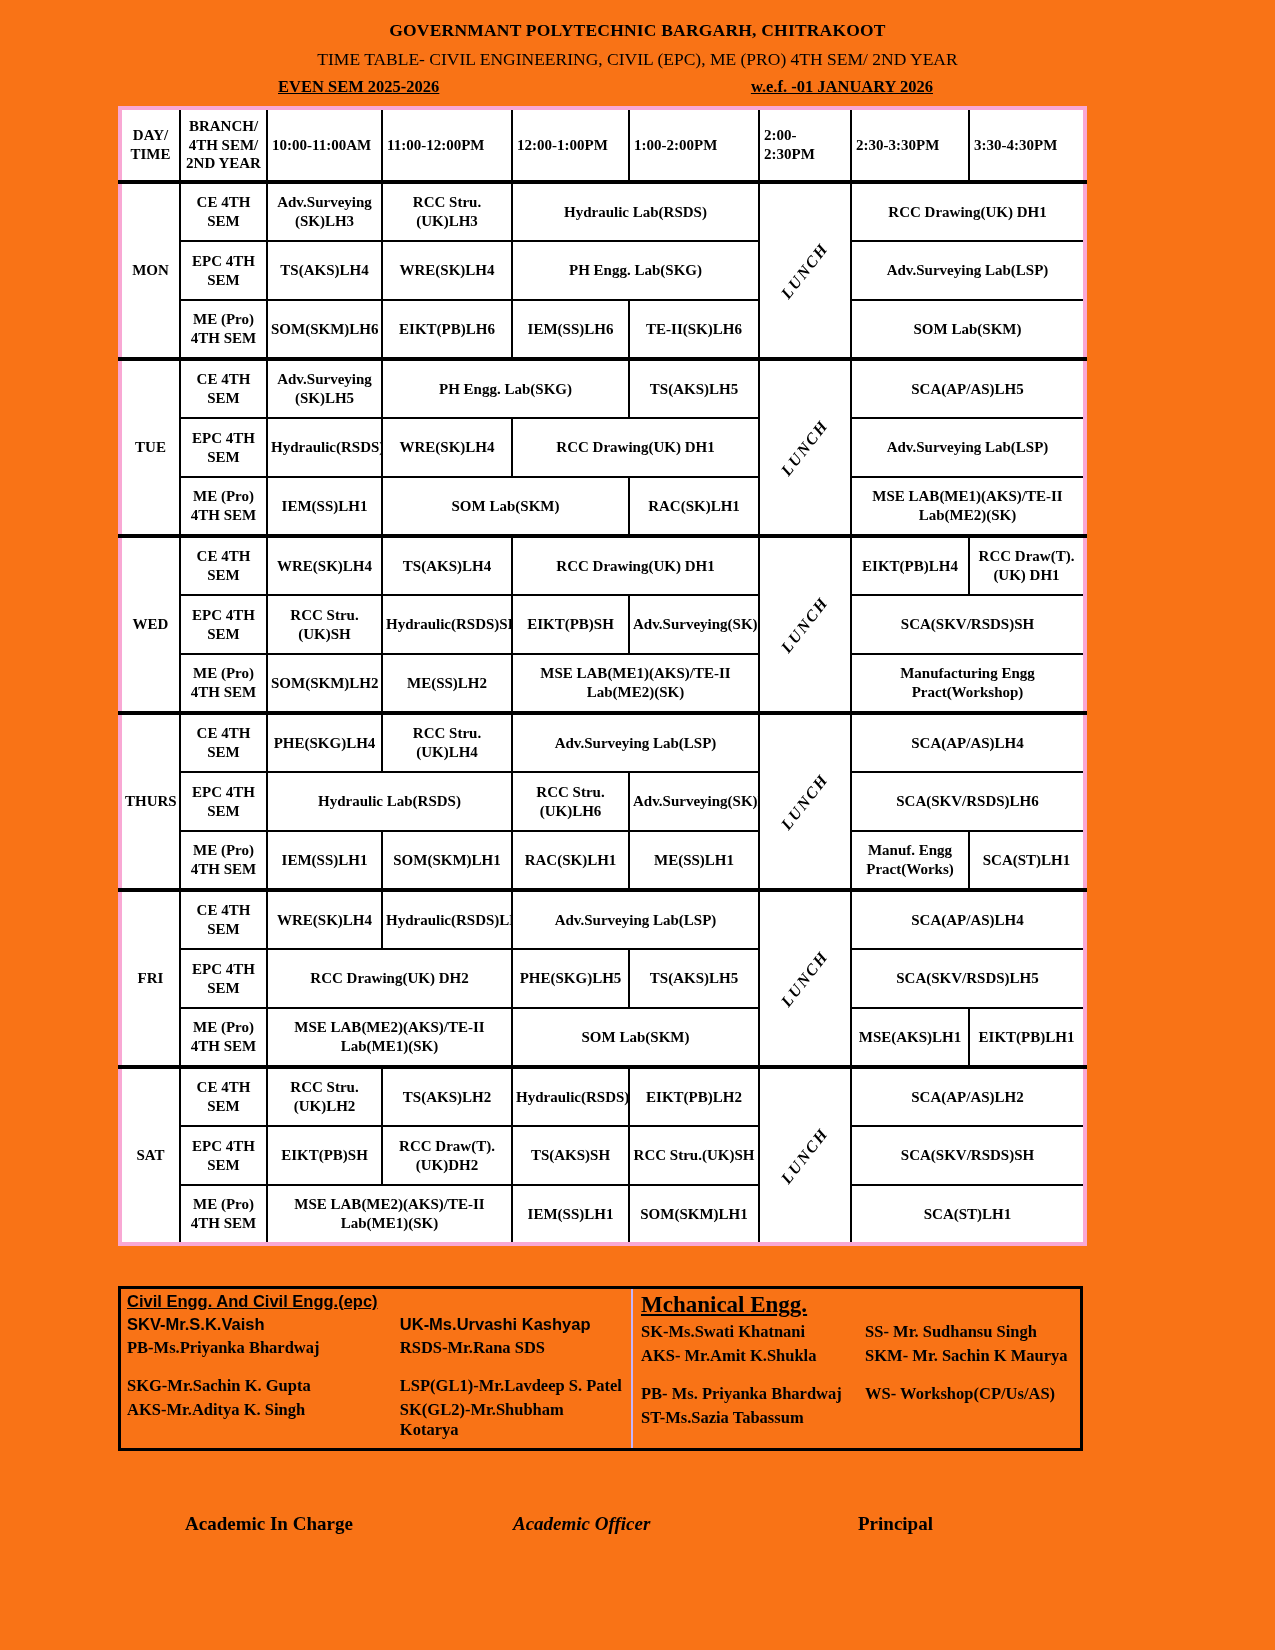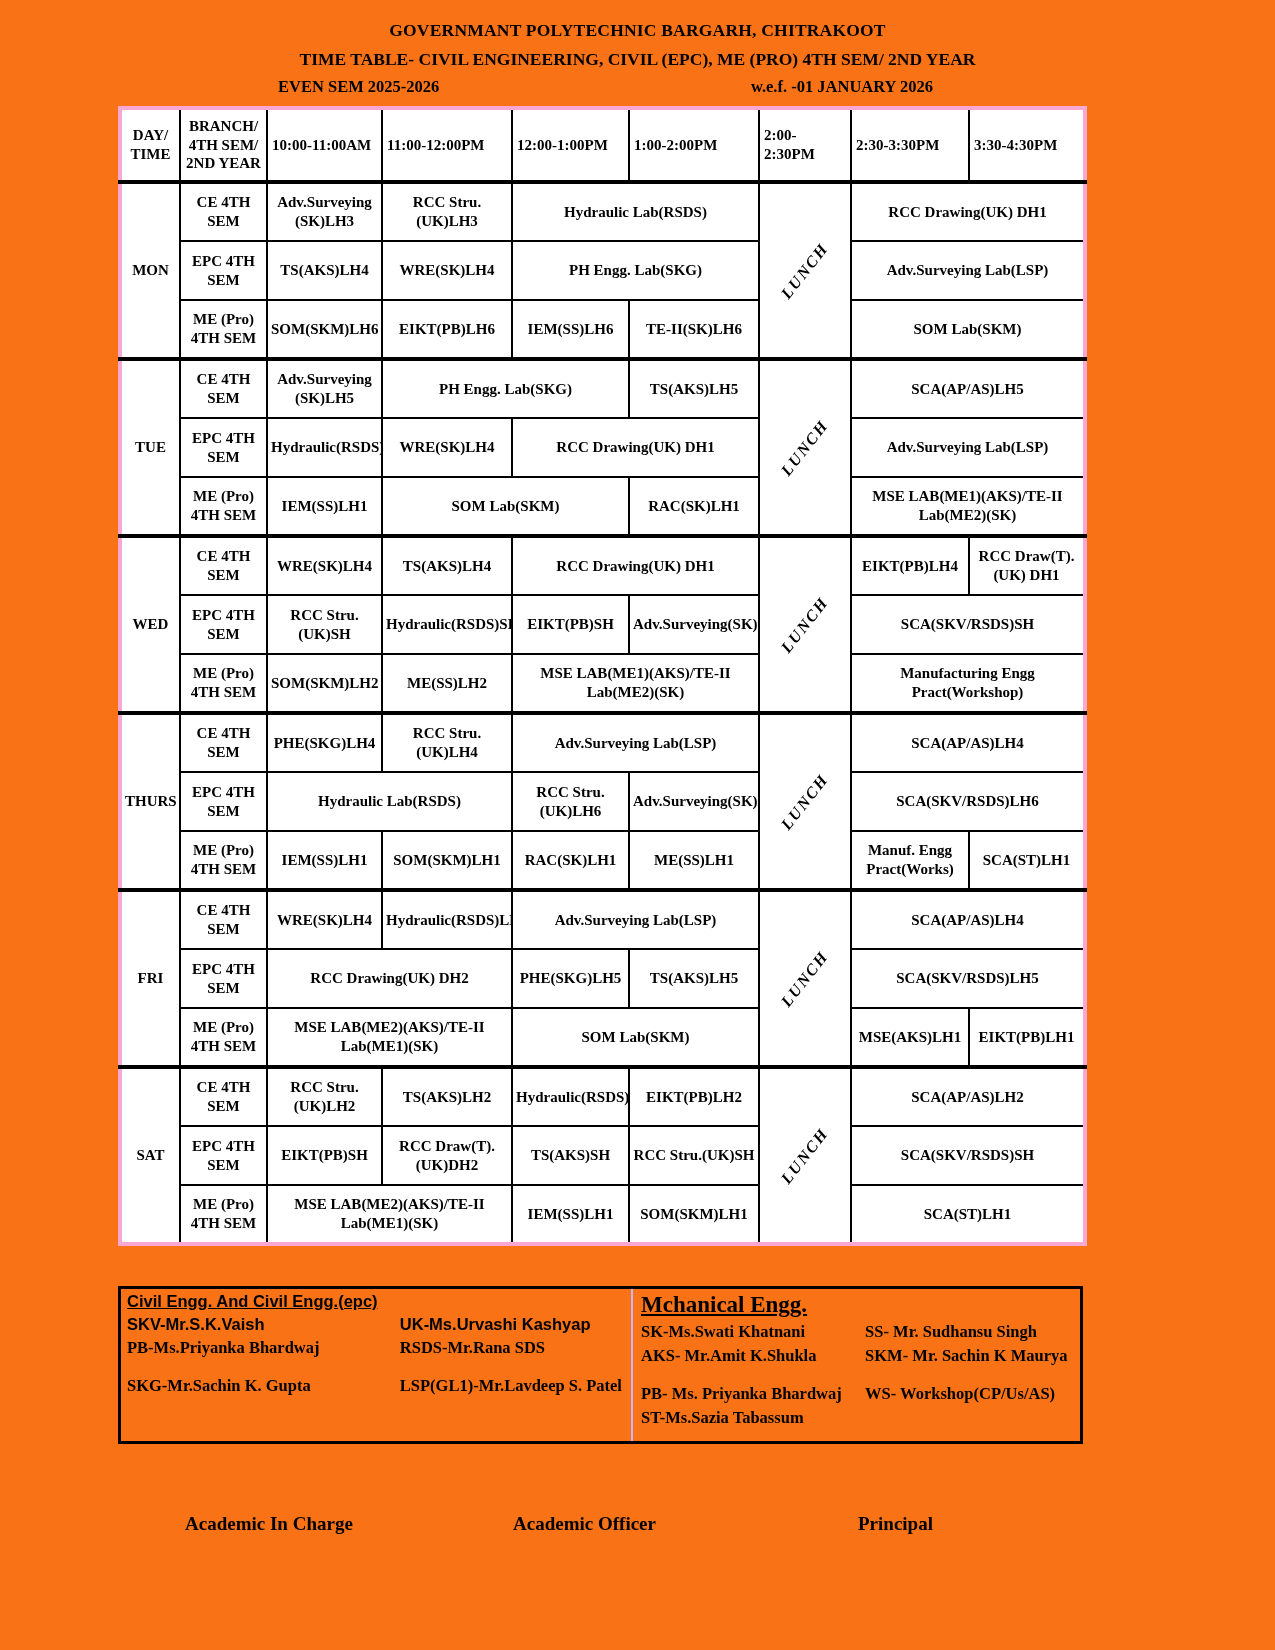--- a/index.html
+++ b/index.html
@@ -4,24 +4,24 @@
 <style>
   * { box-sizing: border-box; }
   html,body { margin:0; padding:0; background:#fff; }
   .page {
     position:relative; width:1275px; height:1650px; background:#f97316;
     color:#000; font-family:"Liberation Serif","DejaVu Serif",serif; overflow:hidden;
   }
   
   .titles { padding-top:20px; text-align:center; }
   .t-line1 { font-size:17.5px; font-weight:bold; letter-spacing:.2px; }
-  .t-line2 { font-size:17.5px; font-weight:bold; margin-top:8px; }
+  .t-line2 { font-size:17.5px; font-weight:normal; margin-top:8px; }
   .sub-row {
     width:965px; margin:7px 0 9px 118px; display:flex; justify-content:space-between;
-    padding:0 150px 0 160px; font-size:16.5px; font-weight:bold;
+    padding:0 150px 0 160px; font-size:16.5px; font-weight:bold;text-decoration:underline;
   }
   
   table.tt {
     border-collapse:collapse; table-layout:fixed; width:965px; margin-left:118px;
     border:4px solid #f9a8d4;
   }
   table.tt th, table.tt td {
     border:2px solid #000; font-weight:bold; text-align:center; vertical-align:middle;
     padding:1px 3px; font-size:15px; line-height:1.25; overflow:hidden; background:#fff;
   }
@@ -46,21 +46,21 @@
   .lrow { display:flex; font-weight:bold; font-size:16.5px; margin-top:4px; }
   .lrow span:first-child { width:55%; }
   .lrow span:last-child  { width:45%; }
   .legend-right .lrow span:first-child { width:52%; }
   .legend-right .lrow span:last-child  { width:48%; }
   .lrow.gap { margin-top:18px; }
   
   .signatures { position:absolute; top:1513px; left:0; width:1275px; font-weight:bold; font-size:19px; }
   .signatures span { position:absolute; white-space:nowrap; }
   .sig-1 { left:185px; }
-  .sig-2 { left:513px; }
+  .sig-2 { left:513px;font-style:italic; }
   .sig-3 { left:858px; }
 </style>
 </head>
 <body>
 
 <div class="page">
 
   <div class="titles">
     <div class="t-line1">GOVERNMANT POLYTECHNIC BARGARH, CHITRAKOOT</div>
     <div class="t-line2">TIME TABLE- CIVIL ENGINEERING, CIVIL (EPC), ME (PRO) 4TH SEM/ 2ND YEAR</div>
@@ -253,20 +253,24 @@
         <span>UK-Ms.Urvashi Kashyap</span>
       </div>
       <div class="lrow">
         <span>PB-Ms.Priyanka Bhardwaj</span>
         <span>RSDS-Mr.Rana SDS</span>
       </div>
       <div class="lrow gap">
         <span>SKG-Mr.Sachin K. Gupta</span>
         <span>LSP(GL1)-Mr.Lavdeep S. Patel</span>
       </div>
+      <div class="lrow">
+        <span>AKS-Mr.Aditya K. Singh</span>
+        <span>SK(GL2)-Mr.Shubham Kotarya</span>
+      </div>
     </div>
     <div class="legend-right">
       <div class="heading">Mchanical Engg.</div>
       <div class="lrow">
         <span>SK-Ms.Swati Khatnani</span>
         <span>SS- Mr. Sudhansu Singh</span>
       </div>
       <div class="lrow">
         <span>AKS- Mr.Amit K.Shukla</span>
         <span>SKM- Mr. Sachin K Maurya</span>

